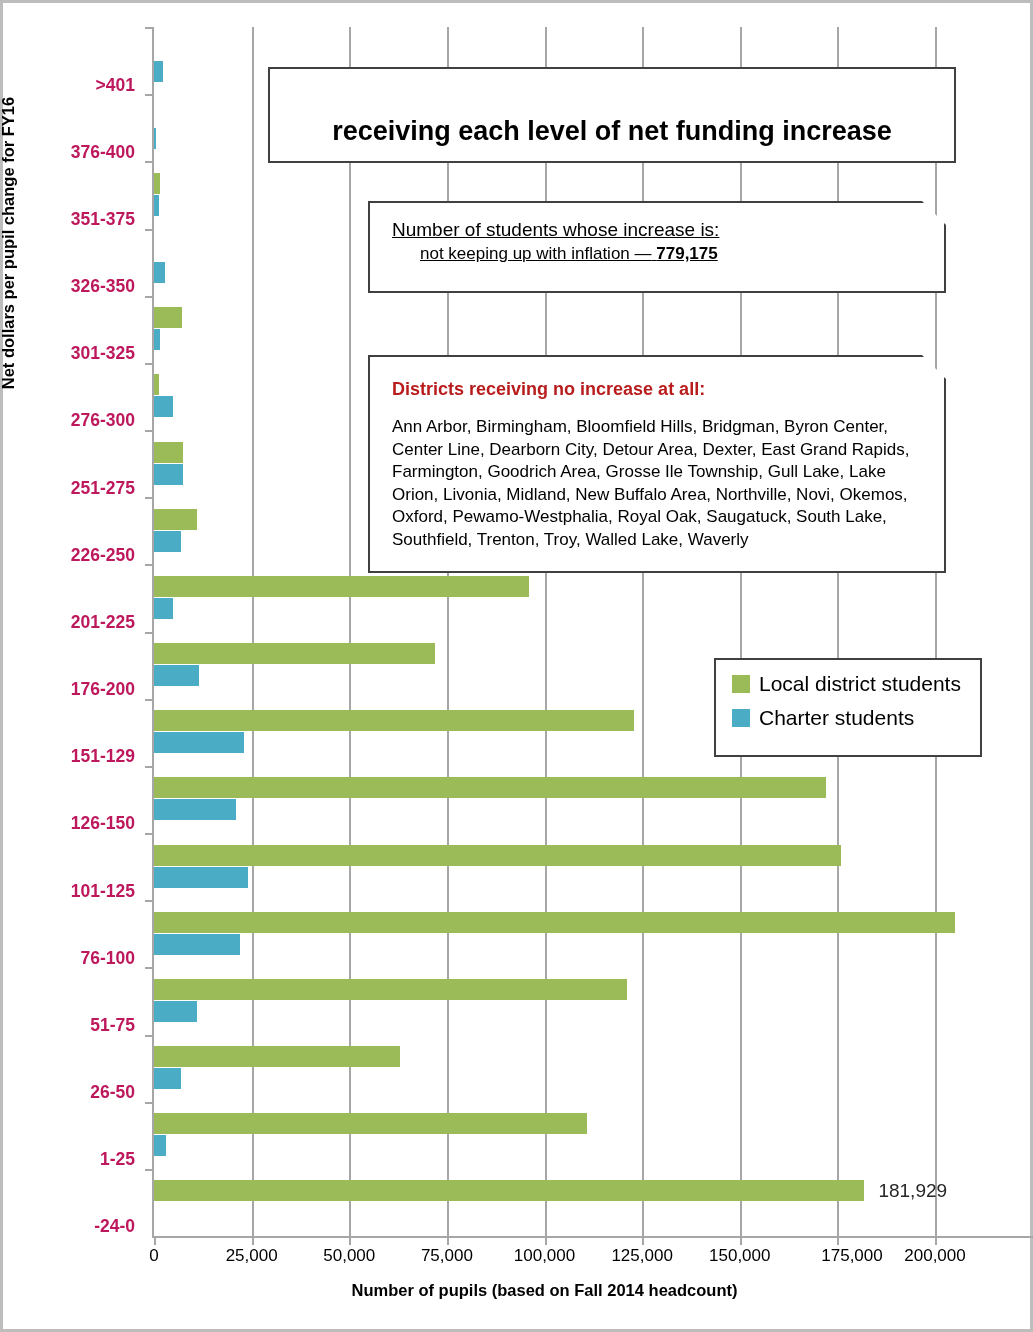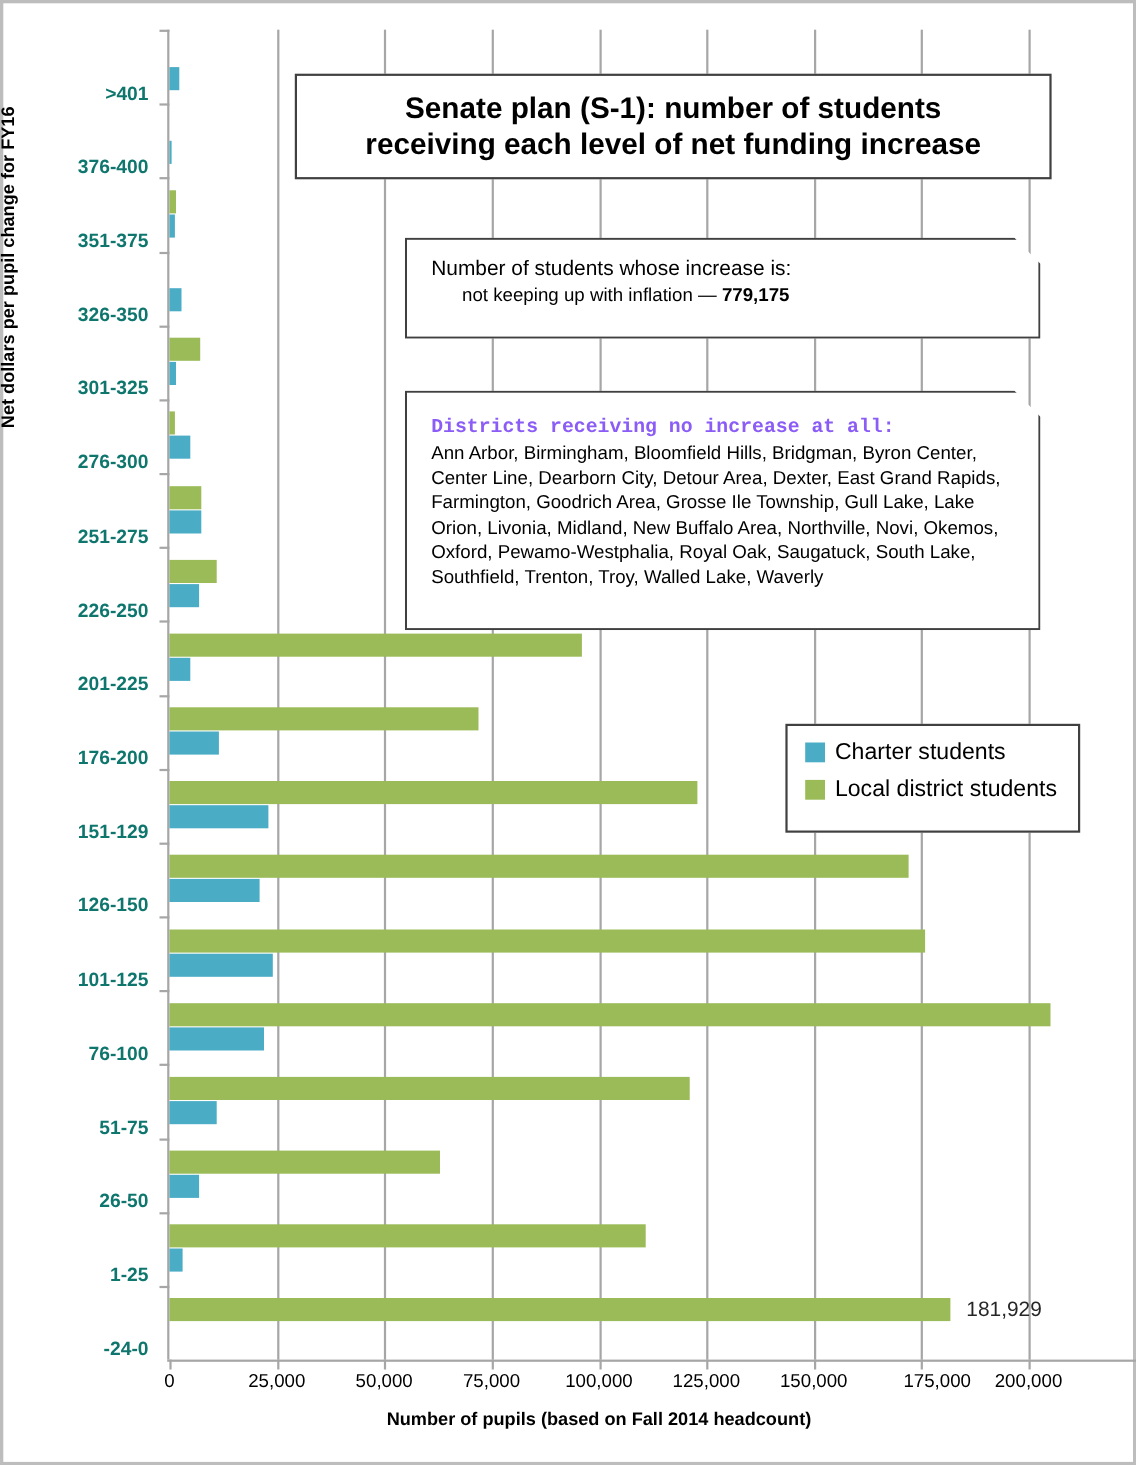--- a/index.html
+++ b/index.html
@@ -28,21 +28,21 @@
   .bar.green{background:#9bbb59;}
   .bar.blue{background:#4bacc6;}
   .bar-green{top:0;}
   .bar-blue{top:22px;}
   .bar-label{
     position:absolute;top:-4px;font-size:19px;color:#262626;white-space:nowrap;
   }
   #ylabels{position:absolute;left:0;top:24px;width:140px;height:1209px;}
   .ylab{
     position:absolute;right:8px;text-align:right;width:132px;
-    font-size:17.5px;font-weight:bold;color:#0f766e;white-space:nowrap;
+    font-size:17.5px;font-weight:bold;color:#be185d;white-space:nowrap;
     transform:translateY(-50%);
   }
   
   #xlabels{position:absolute;left:0;top:1243px;width:1033px;height:30px;}
   .xlab{
     position:absolute;font-size:17px;color:#000;white-space:nowrap;
     transform:translateX(-50%);
   }
   #xtitle{
     position:absolute;left:151px;width:781px;top:1278px;
@@ -59,35 +59,35 @@
     position:absolute;background:#fff;border:2px solid #404040;box-sizing:border-box;
   }
   #title-box{
     left:265px;top:64px;width:688px;height:96px;
     display:flex;align-items:center;justify-content:center;
   }
   #title-box .t{
     font-size:27px;font-weight:bold;color:#000;text-align:center;line-height:1.22;
   }
   #stats-box{
-    left:365px;top:213px;width:578px;height:92px;padding:16px 0 0 22px;
+    left:365px;top:198px;width:578px;height:92px;padding:16px 0 0 22px;text-decoration:underline;
   }
   #stats-box .l1{font-size:19px;color:#000;}
   #stats-box .l2{font-size:19px;color:#000;margin-left:28px;margin-top:3px;}
   #stats-box .l3{font-size:17px;color:#000;margin-left:28px;margin-top:3px;}
   #stats-box b{font-weight:bold;}
   #stats-box .small{font-size:16px;font-weight:bold;}
   .clipbox{
     position:absolute;background:#fff;border:2px solid #404040;box-sizing:border-box;
     clip-path:polygon(0 0, calc(100% - 24px) 0, 100% 24px, 100% 100%, 0 100%);
   }
   #districts-box{
     left:365px;top:352px;width:578px;height:218px;padding:22px 0 0 22px;
   }
-  #districts-box .hd{font-size:18px;font-weight:bold;color:#8b5cf6;margin-bottom:2px;font-family:Liberation Mono, monospace;}
+  #districts-box .hd{font-size:18px;font-weight:bold;color:#b91c1c;margin-bottom:16px;}
   #districts-box .body{font-size:17px;color:#000;line-height:1.33;width:520px;}
   #legend-box{
     left:711px;top:655px;width:268px;height:99px;padding:12px 0 0 16px;
   }
   .leg-item{display:flex;align-items:center;margin-bottom:10px;}
   .swatch{width:18px;height:18px;margin-right:9px;flex:none;}
   .leg-text{font-size:21px;color:#000;}
 </style>
 </head>
 <body>
@@ -245,42 +245,42 @@
       <div class="xlab" style="left: 639.125px;">125,000</div>
       <div class="xlab" style="left: 736.75px;">150,000</div>
       <div class="xlab" style="left: 849px; text-align: right;">175,000</div>
       <div class="xlab" style="left: 932px;">200,000</div>
     </div>
   <div id="xtitle">Number of pupils (based on Fall 2014 headcount)</div>
   <div id="ytitle">Net dollars per pupil change for FY16</div>
 
   <div id="title-box" class="box">
     <div class="t">
-      <span>Senate plan (S-1): number of students</span><br>
+      <br>
       <span>receiving each level of net funding increase</span>
     </div>
   </div>
 
   <div id="stats-box" class="clipbox">
     <div class="l1">Number of students whose increase is:</div>
     <div class="l3">
       <span>not keeping up with inflation —</span>
       <b>779,175</b>
     </div>
   </div>
 
   <div id="districts-box" class="clipbox">
     <div class="hd">Districts receiving no increase at all:</div>
     <div class="body">Ann Arbor, Birmingham, Bloomfield Hills, Bridgman, Byron Center, Center Line, Dearborn City, Detour Area, Dexter, East Grand Rapids, Farmington, Goodrich Area, Grosse Ile Township, Gull Lake, Lake Orion, Livonia, Midland, New Buffalo Area, Northville, Novi, Okemos, Oxford, Pewamo-Westphalia, Royal Oak, Saugatuck, South Lake, Southfield, Trenton, Troy, Walled Lake, Waverly</div>
   </div>
 
   <div id="legend-box" class="box">
       <div class="leg-item">
+        <span class="swatch" style="background: rgb(155, 187, 89);"></span>
+        <span class="leg-text">Local district students</span>
+      </div>
+      <div class="leg-item">
         <span class="swatch" style="background: rgb(75, 172, 198);"></span>
         <span class="leg-text">Charter students</span>
       </div>
-      <div class="leg-item">
-        <span class="swatch" style="background: rgb(155, 187, 89);"></span>
-        <span class="leg-text">Local district students</span>
-      </div>
     </div>
 
 </div>
 
 </body></html>

